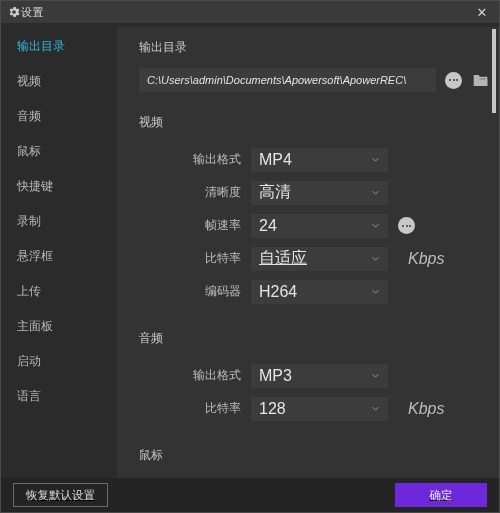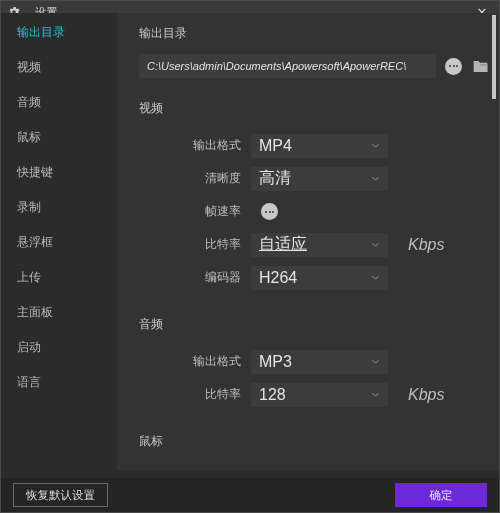--- a/index.html
+++ b/index.html
@@ -32,42 +32,42 @@
     align-items: center;
     box-sizing: border-box;
   }
   .gear-icon {
     margin-left: 6px;
     width: 14px;
     height: 14px;
     display: block;
   }
   .title-text {
-    margin-left: 14px;
+    margin-left: 0;
     font-size: 11px;
     color: #d8d8d8;
     letter-spacing: 0.5px;
   }
   .titlebar-spacer { flex: 1 1 auto; }
   .close-btn {
     width: 34px;
     height: 22px;
     display: flex;
     align-items: center;
     justify-content: center;
     color: #d0d0d0;
     font-size: 13px;
     line-height: 1;
     cursor: pointer;
   }
 
   
   .body-wrap {
     position: absolute;
-    left: 0; top: 12px;
+    left: 0; top: 26px;
     width: 100%;
     height: 457px;
     display: flex;
   }
 
   
   .sidebar {
     width: 116px;
     min-width: 116px;
     background: #2b2b2b;
@@ -233,20 +233,21 @@
     position: absolute;
     left: 0;
     bottom: 0;
     width: 100%;
     height: 34px;
     background: #242424;
     display: flex;
     align-items: center;
     box-sizing: border-box;
     padding: 0 12px;
+    text-decoration: underline;
   }
   .btn-outline {
     height: 24px;
     padding: 0 12px;
     background: transparent;
     border: 1px solid #6a6a6a;
     color: #dcdcdc;
     font-size: 11.5px;
     cursor: pointer;
     font-family: "Liberation Sans", "DejaVu Sans", sans-serif;
@@ -352,20 +353,26 @@
           <div class="select">
             <span class="select-value">高清</span>
             <svg class="chev" viewBox="0 0 12 12">
                 <path d="M2 4.2l4 4 4-4" stroke="#9a9a9a" stroke-width="1.2" fill="none"></path>
               </svg>
           </div>
         </div>
 
         <div class="form-row">
           <div class="form-label">帧速率</div>
+          <div class="select">
+            <span class="select-value">24</span>
+            <svg class="chev" viewBox="0 0 12 12">
+                <path d="M2 4.2l4 4 4-4" stroke="#9a9a9a" stroke-width="1.2" fill="none"></path>
+              </svg>
+          </div>
           <div class="dots-btn inline-dots">
             <span></span>
               <span></span>
               <span></span>
           </div>
         </div>
 
         <div class="form-row">
           <div class="form-label">比特率</div>
           <div class="select">

